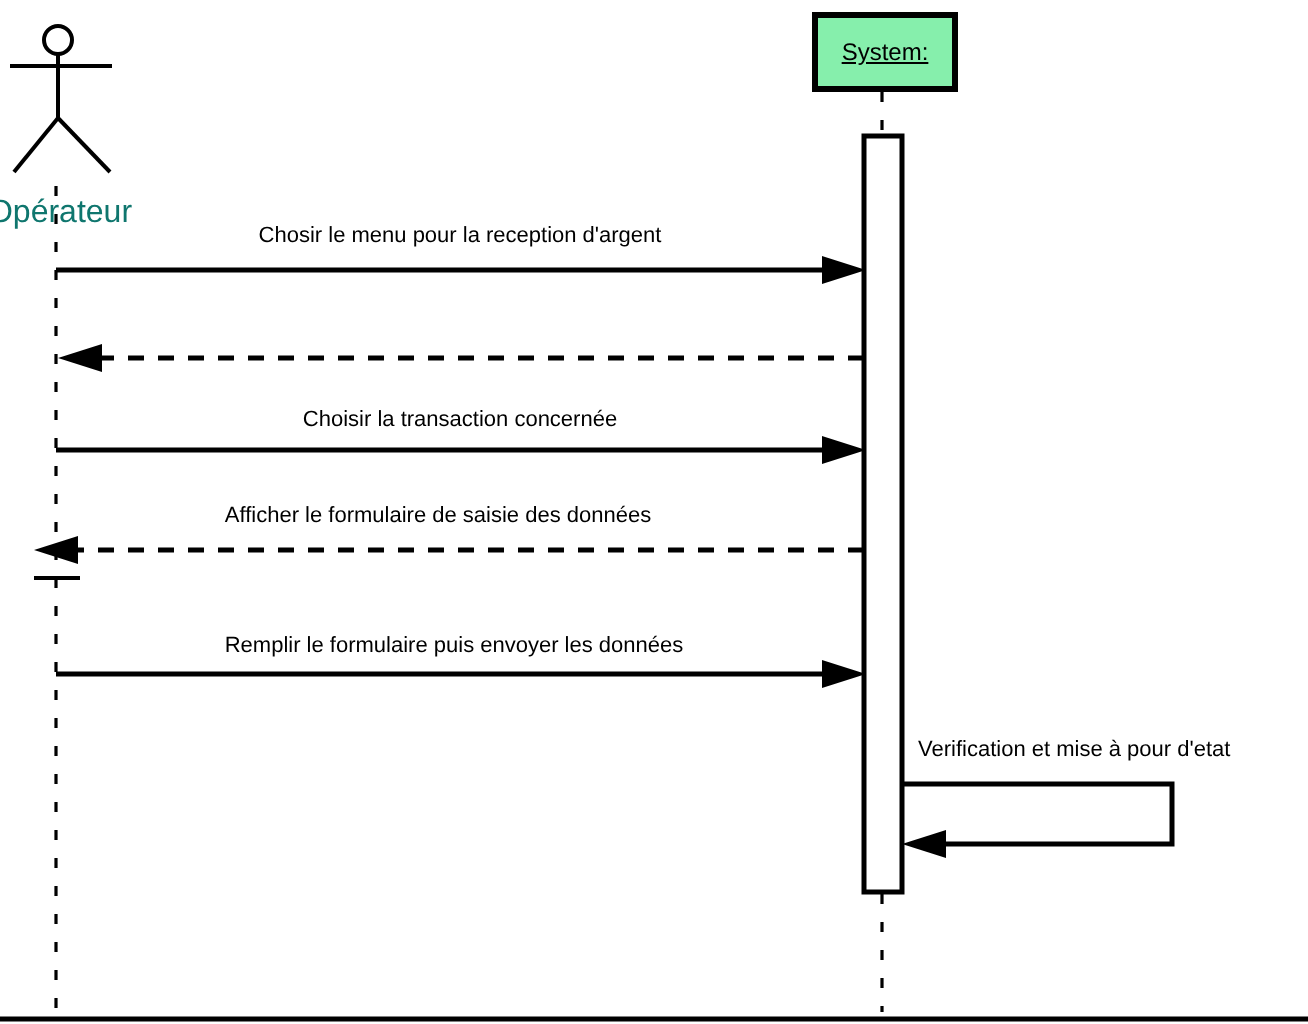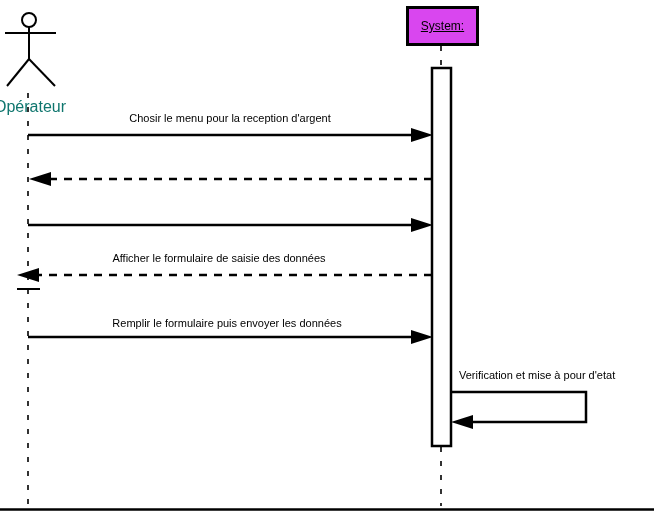--- a/index.html
+++ b/index.html
@@ -42,21 +42,21 @@
     color: #0f766e;
   }
   .object-box {
     position: absolute;
     left: 406px;
     top: 6px;
     width: 73px;
     height: 40px;
     box-sizing: border-box;
     border: 3px solid #000000;
-    background: #d946ef;
+    background: #86efac;
     display: flex;
     align-items: center;
     justify-content: center;
   }
   .object-box span {
     font-size: 12px;
     text-decoration: underline;
     white-space: nowrap;
   }
 </style>
@@ -118,20 +118,21 @@
 
   <div class="actor-label">Opérateur</div>
 
   <div class="object-box">
     <span>System:</span>
   </div>
 
   <div class="msg-label" style="left:230px; top:112px;">Chosir le menu pour la reception d'argent</div>
 
 
+  <div class="msg-label" style="left:230px; top:204px;">Choisir la transaction concernée</div>
 
   <div class="msg-label" style="left:219px; top:252px;">Afficher le formulaire de saisie des données</div>
 
   <div class="msg-label" style="left:227px; top:317px;">Remplir le formulaire puis envoyer les données</div>
 
   <div class="msg-label left-anchored" style="left:459px; top:369px;">Verification et mise à pour d'etat</div>
 
 </div>
 
 </body></html>

